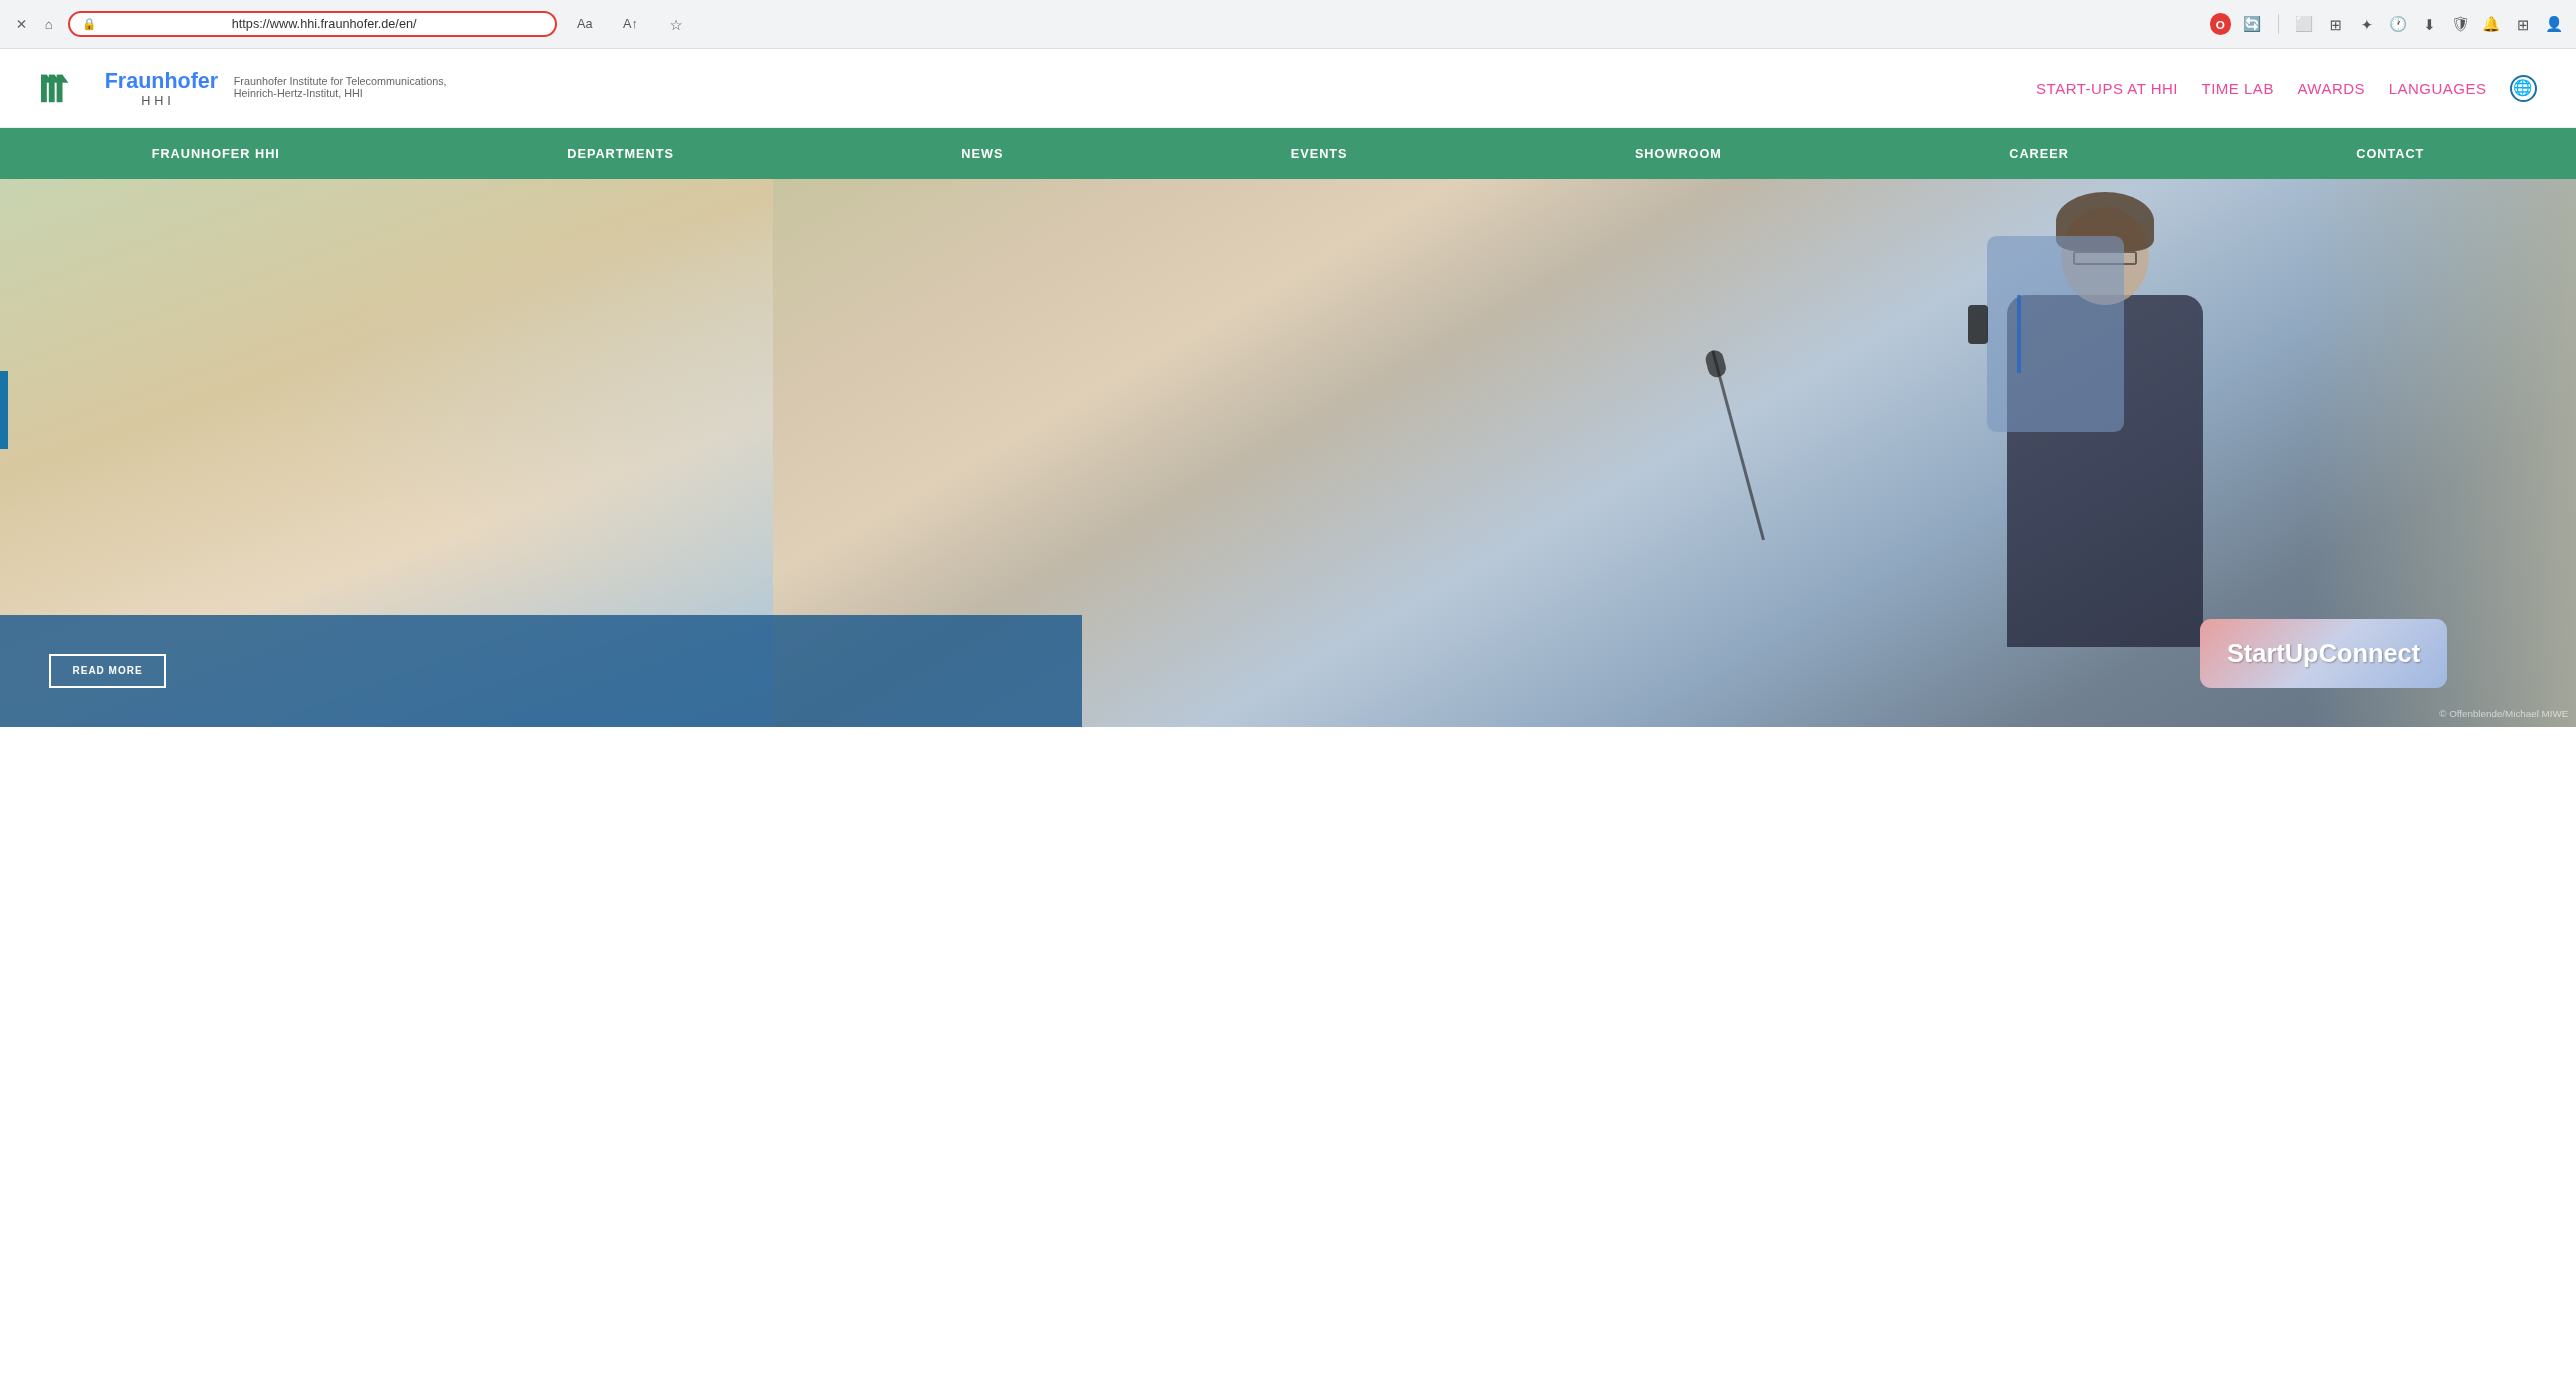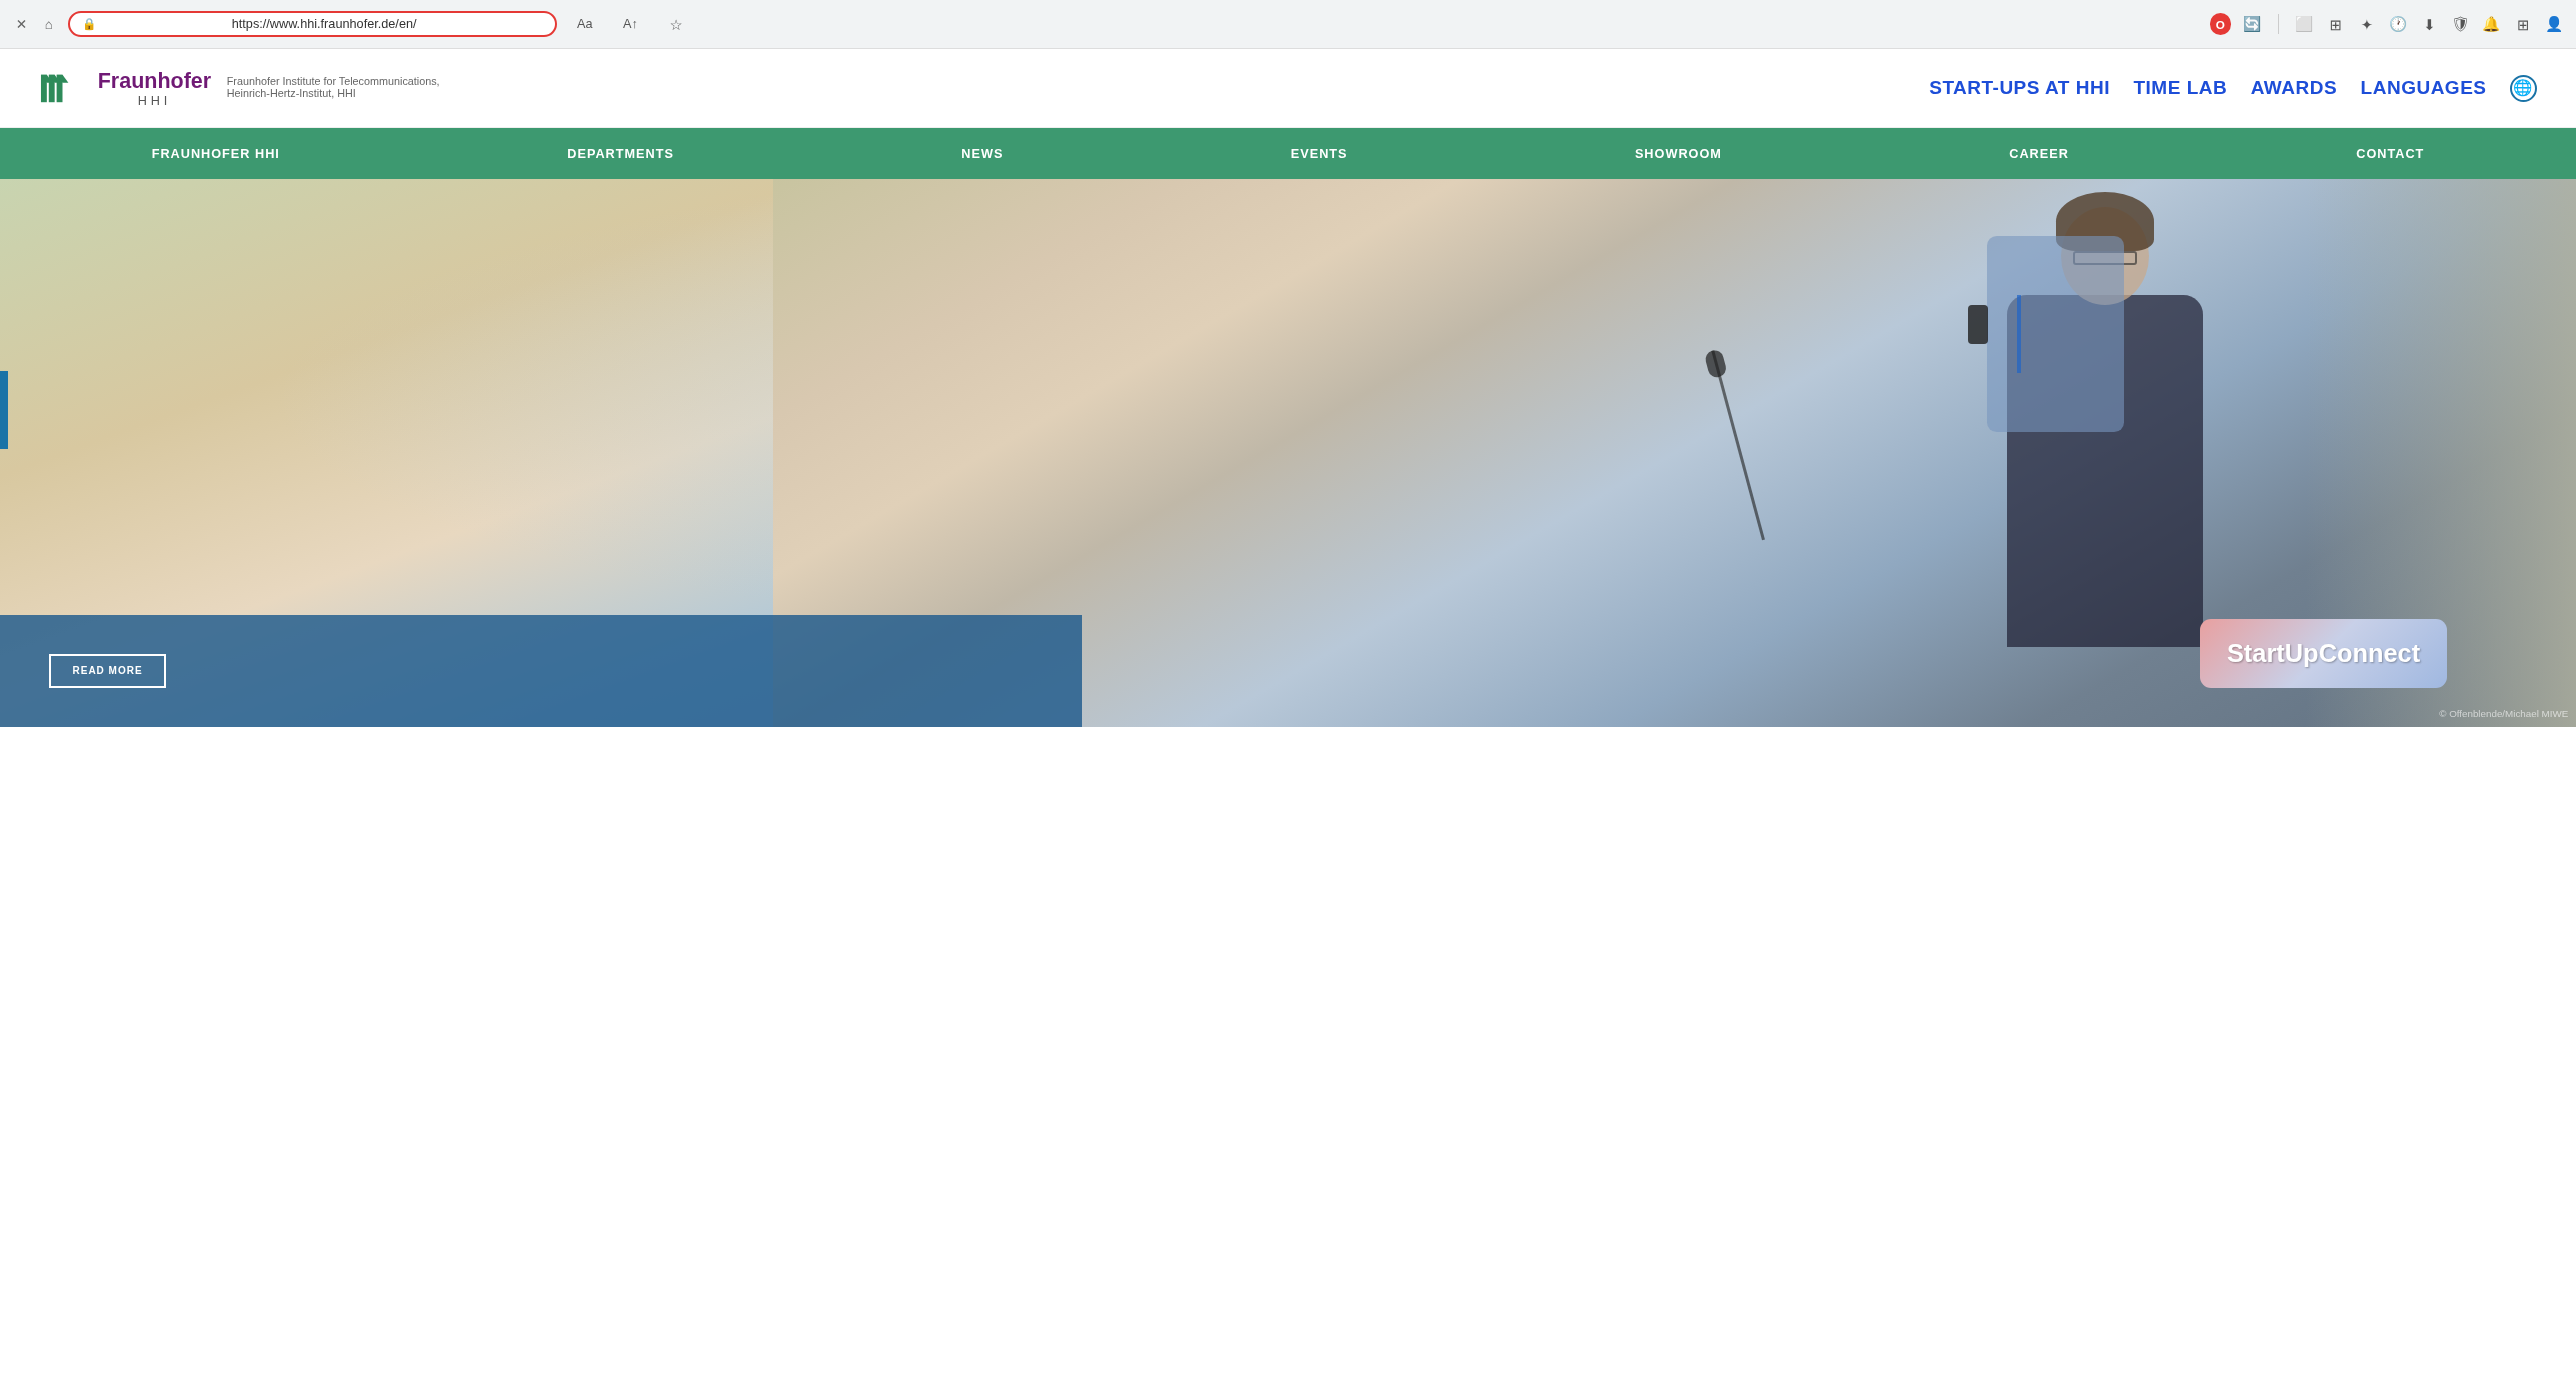--- a/index.html
+++ b/index.html
@@ -81,37 +81,38 @@
       width: 47px; height: 47px;
     }
     .logo-text-area {
       display: flex;
       flex-direction: column;
       align-items: center;
     }
     .logo-fraunhofer {
       font-size: 21.5px;
       font-weight: bold;
-      color: #701a75;
+      color: #3b82f6;
+      margin-left: 7px;
     }
     .logo-hhi {
       font-size: 12.7px;
       color: #555;
       letter-spacing: 3.9px;
     }
     .header-top-nav {
       display: flex;
       align-items: center;
       gap: 23.5px;
     }
     .header-top-nav a {
       text-decoration: none;
-      color: #1d4ed8;
-      font-size: 19px;
-      font-weight: 700;
+      color: #ec4899;
+      font-size: 15px;
+      font-weight: 400;
       letter-spacing: 0.5px;
       cursor: pointer;
     }
     .globe-icon {
       width: 27px; height: 27px;
       border: 2px solid #1a73a7;
       border-radius: 50%;
       display: flex; align-items: center; justify-content: center;
       color: #1a73a7; font-size: 15.6px;
       cursor: pointer;

